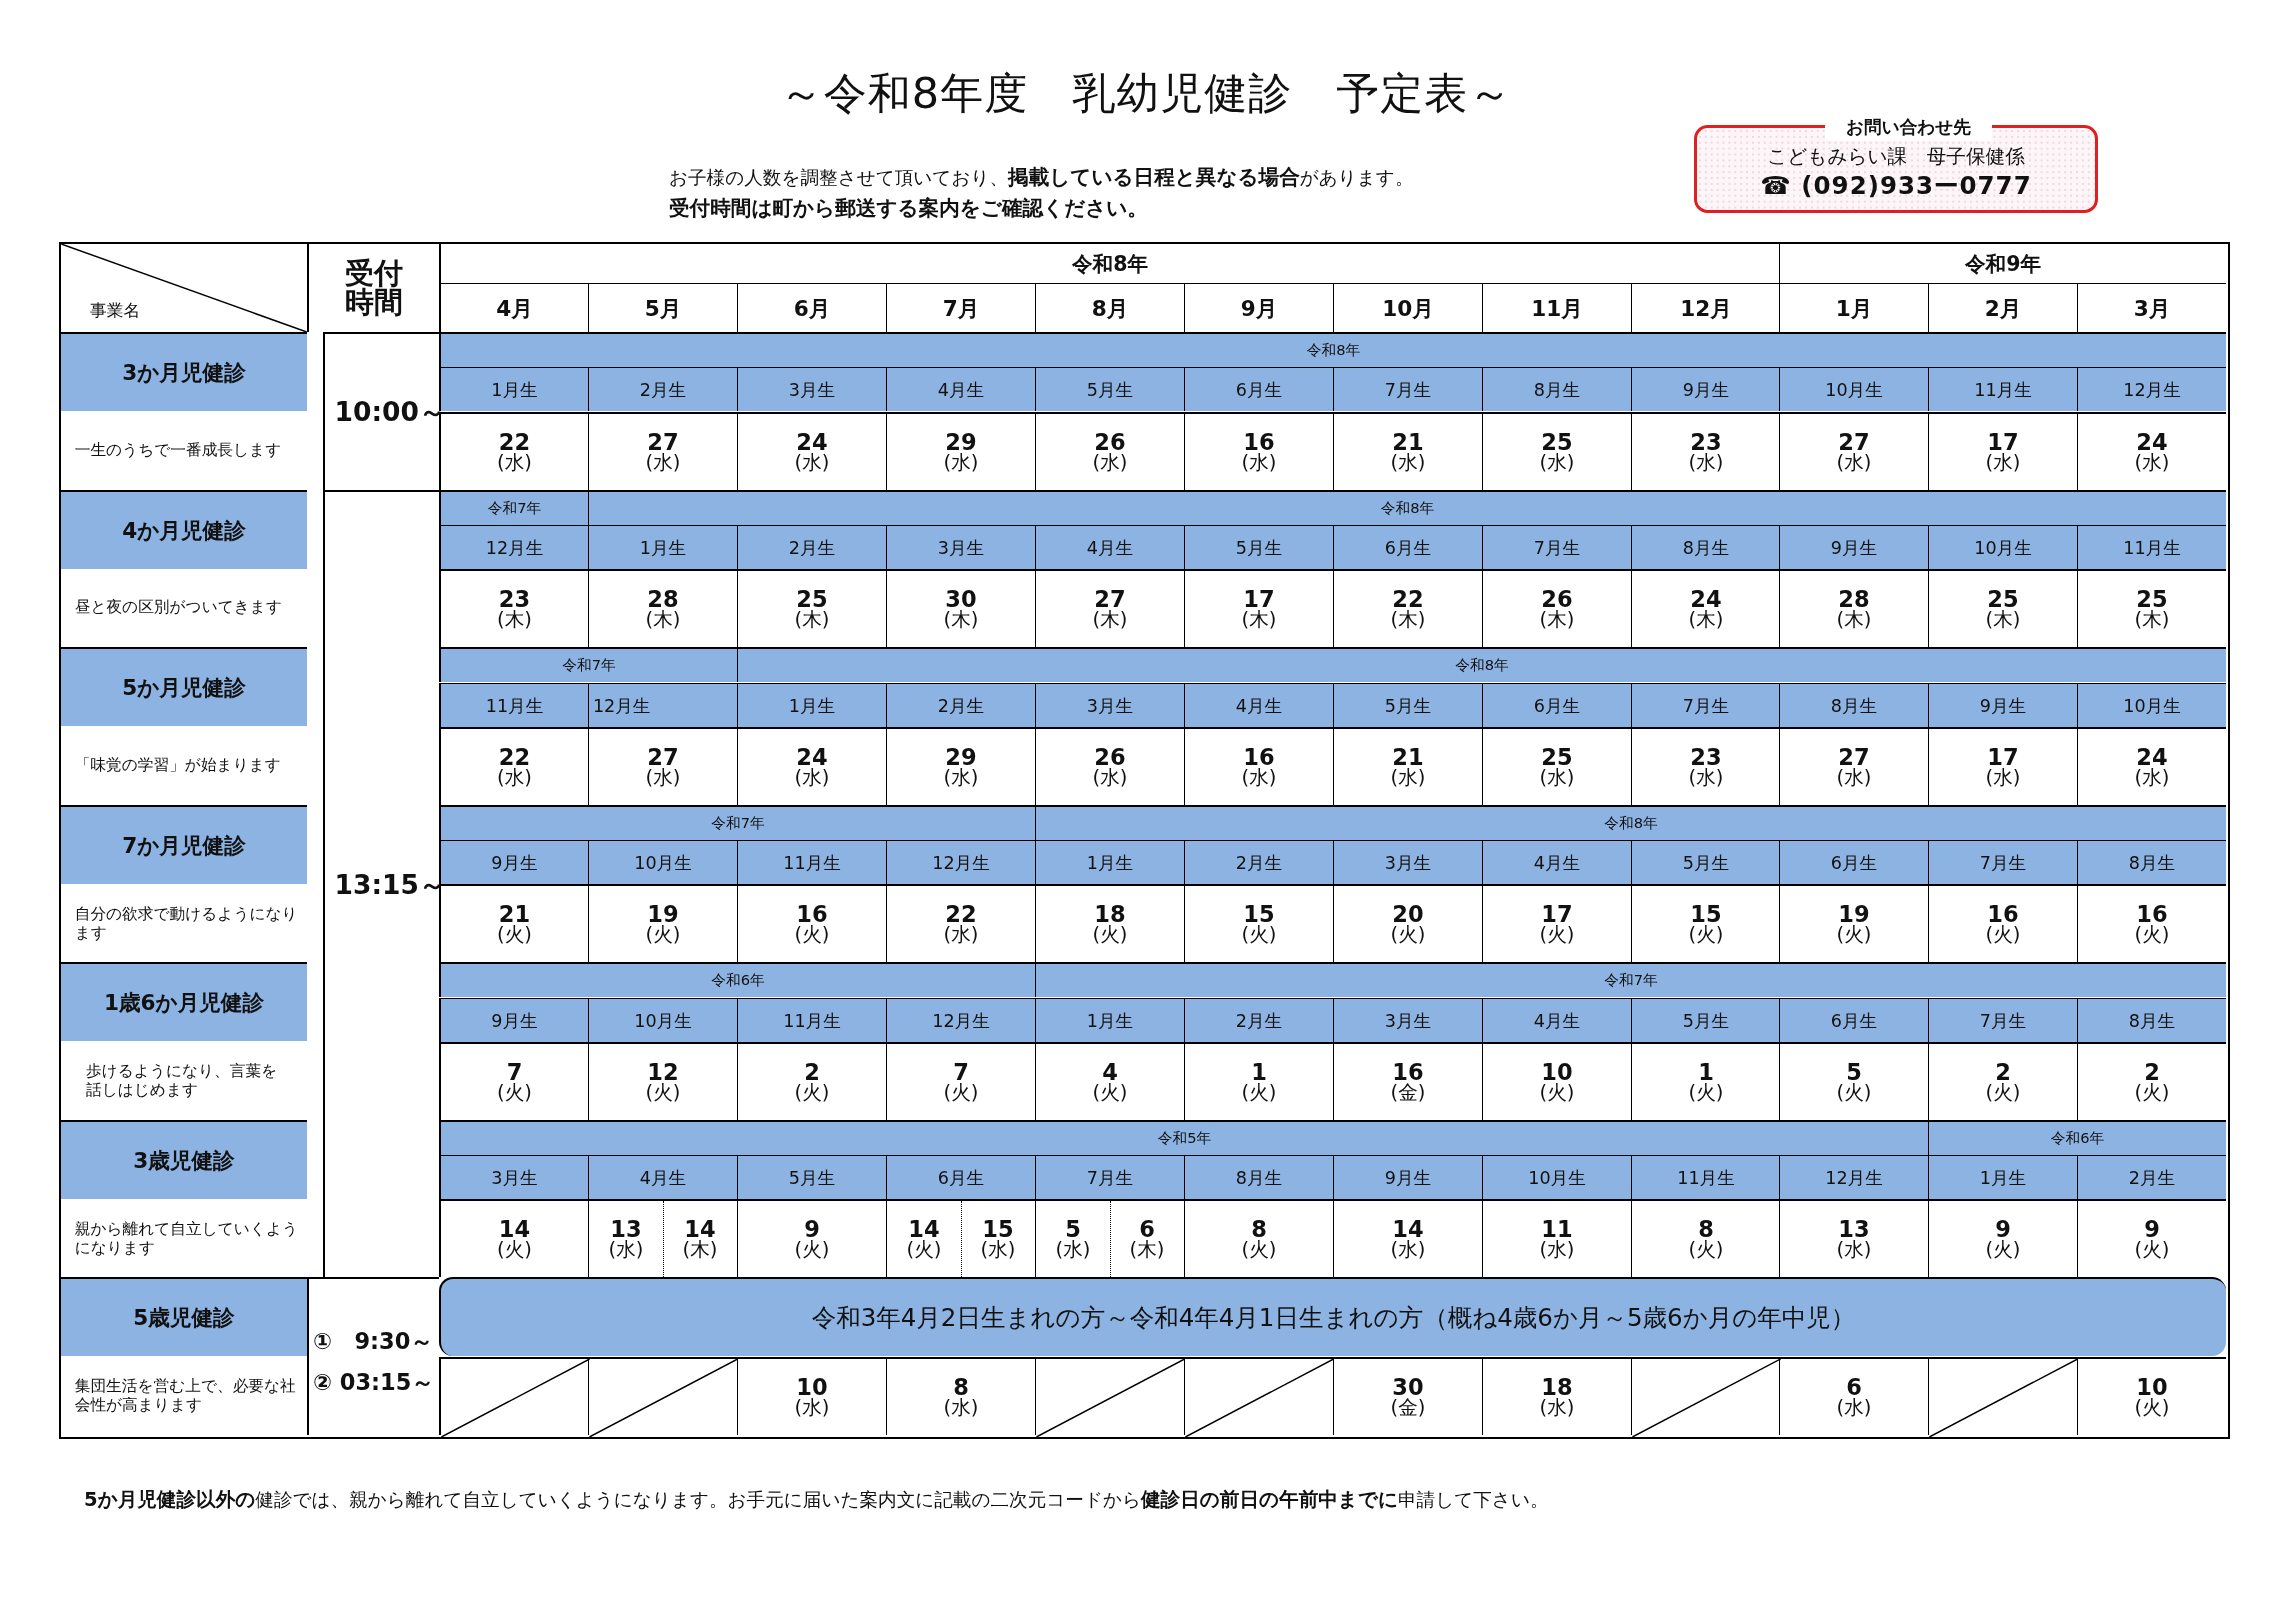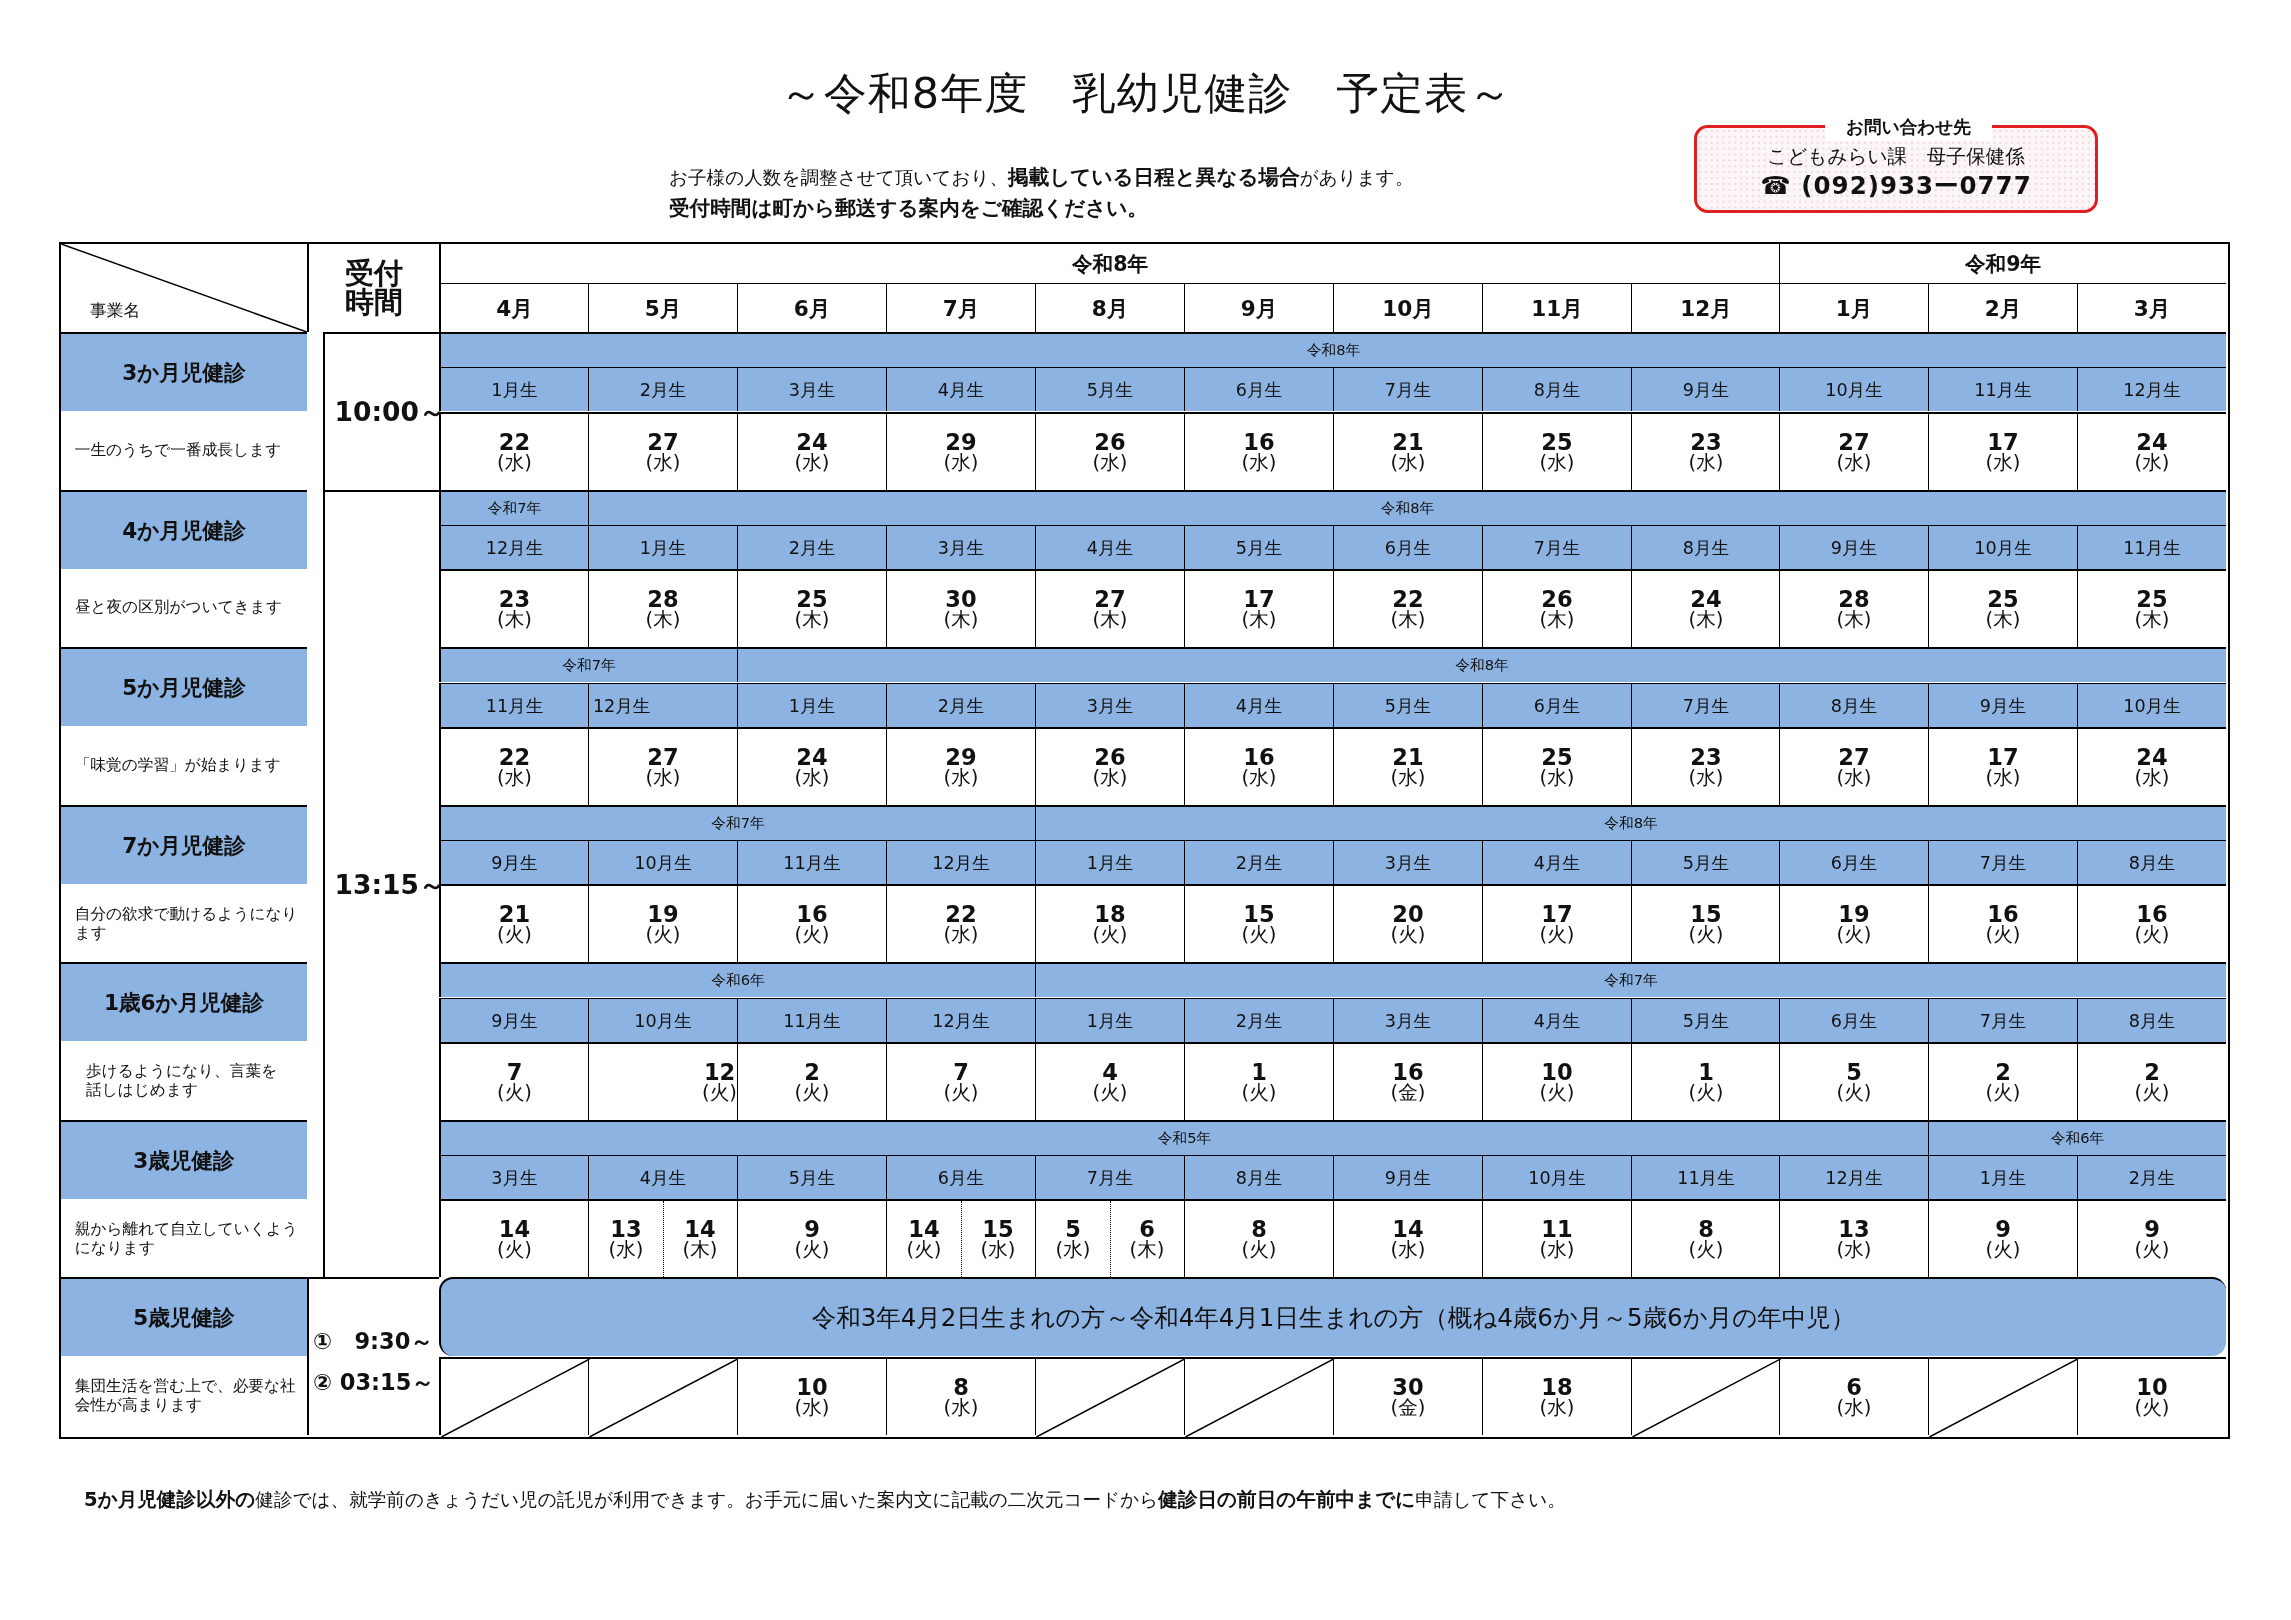--- a/index.html
+++ b/index.html
@@ -444,21 +444,21 @@
     <div class="cell blue birth bt bl" style="left: 1570px; top: 754px; width: 149px; height: 44px;">5月生</div>
     <div class="cell blue birth bt bl" style="left: 1718px; top: 754px; width: 149px; height: 44px;">6月生</div>
     <div class="cell blue birth bt bl" style="left: 1867px; top: 754px; width: 149px; height: 44px;">7月生</div>
     <div class="cell blue birth bt bl" style="left: 2016px; top: 754px; width: 149px; height: 44px;">8月生</div>
     <div class="cell btk blk" style="left: 378px; top: 798px; width: 149px; height: 78px;">
       <div class="date" style="display: flex;">
         <span class="d">7</span>
         <span class="w">(火)</span>
       </div>
     </div>
-    <div class="cell btk bl" style="left: 527px; top: 798px; width: 149px; height: 78px; justify-content: flex-end;">
+    <div class="cell btk bl" style="left: 527px; top: 798px; width: 149px; height: 78px;">
       <div class="date" style="display: flex;">
         <span class="d">12</span>
         <span class="w">(火)</span>
       </div>
     </div>
     <div class="cell btk bl" style="left: 676px; top: 798px; width: 149px; height: 78px;">
       <div class="date" style="display: flex;">
         <span class="d">2</span>
         <span class="w">(火)</span>
       </div>
@@ -691,15 +691,15 @@
     </div>
     <div class="cell btk bl" style="left: 2016px; top: 1113px; width: 149px; height: 78px;">
       <div class="date" style="display: flex;">
         <span class="d">10</span>
         <span class="w">(火)</span>
       </div>
     </div>
   </div>
 
 <div class="abs footer" style="left:84px;top:1486px;">
-  <b>5か月児健診以外の</b><span>健診では、就学前のきょうだい児の託児が利用できます。お手元に届いた案内文に記載の二次元コードから</span><b>健診日の前日の午前中までに</b><span>申請して下さい。</span>
+  <b>5か月児健診以外の</b><span>健診では、親から離れて自立していくようになります。お手元に届いた案内文に記載の二次元コードから</span><b>健診日の前日の午前中までに</b><span>申請して下さい。</span>
 </div>
 
 
 </body></html>

